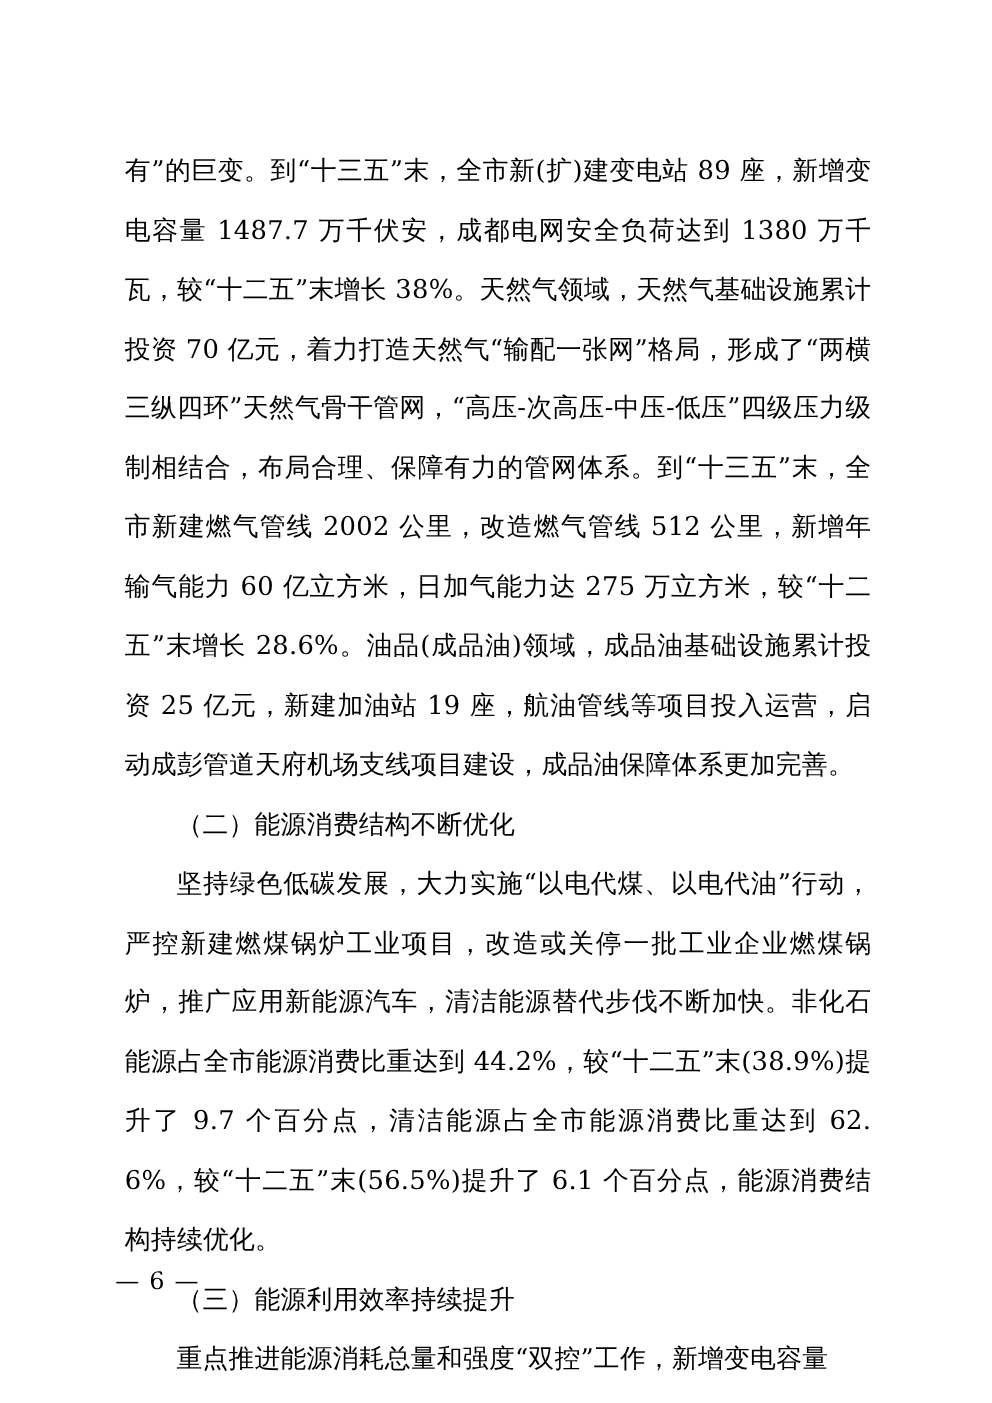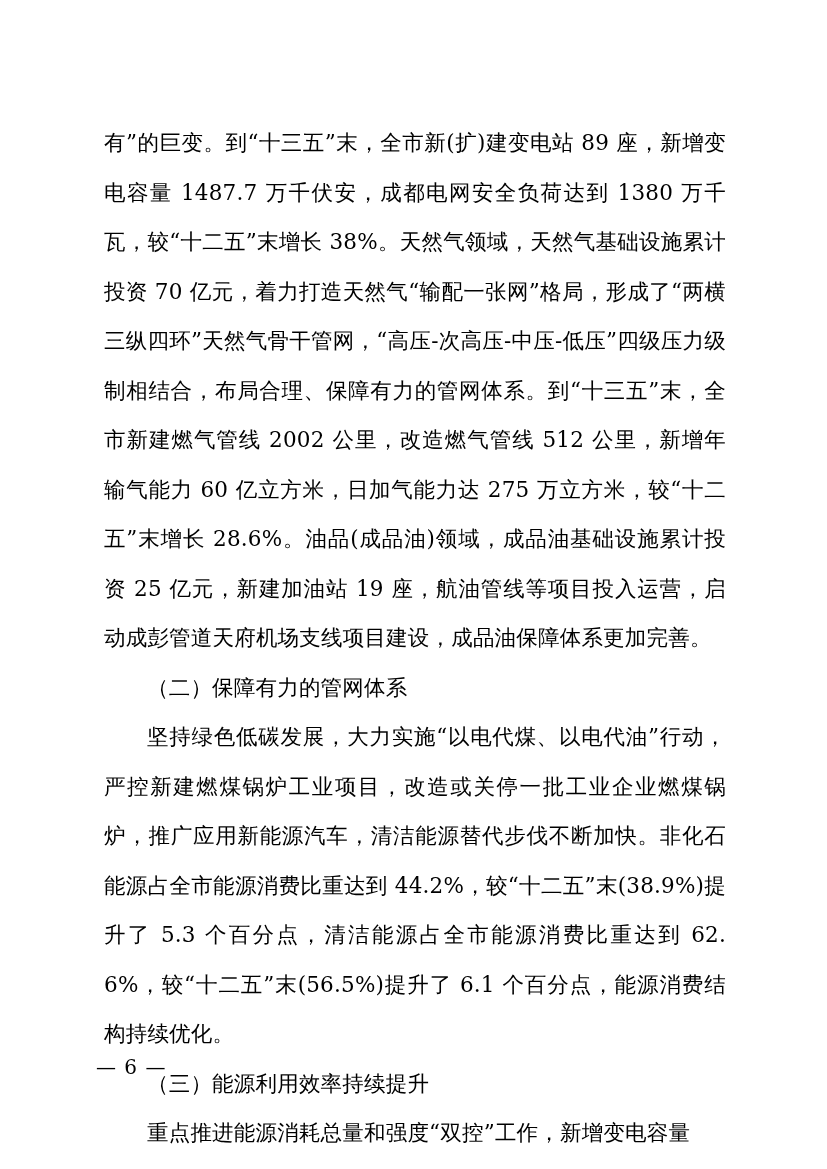--- a/index.html
+++ b/index.html
@@ -54,19 +54,19 @@
     letter-spacing: 1px;
     color: #000;
   }
 </style>
 </head>
 <body>
 
 <div class="page">
   <div class="content">
     <p class="para">有”的巨变。到“十三五”末，全市新(扩)建变电站 89 座，新增变电容量 1487.7 万千伏安，成都电网安全负荷达到 1380 万千瓦，较“十二五”末增长 38%。天然气领域，天然气基础设施累计投资 70 亿元，着力打造天然气“输配一张网”格局，形成了“两横三纵四环”天然气骨干管网，“高压-次高压-中压-低压”四级压力级制相结合，布局合理、保障有力的管网体系。到“十三五”末，全市新建燃气管线 2002 公里，改造燃气管线 512 公里，新增年输气能力 60 亿立方米，日加气能力达 275 万立方米，较“十二五”末增长 28.6%。油品(成品油)领域，成品油基础设施累计投资 25 亿元，新建加油站 19 座，航油管线等项目投入运营，启动成彭管道天府机场支线项目建设，成品油保障体系更加完善。</p>
-    <p class="heading">（二）保障有力的管网体系</p>
-    <p class="para indent">坚持绿色低碳发展，大力实施“以电代煤、以电代油”行动，严控新建燃煤锅炉工业项目，改造或关停一批工业企业燃煤锅炉，推广应用新能源汽车，清洁能源替代步伐不断加快。非化石能源占全市能源消费比重达到 44.2%，较“十二五”末(38.9%)提升了 5.3 个百分点，清洁能源占全市能源消费比重达到 62.6%，较“十二五”末(56.5%)提升了 6.1 个百分点，能源消费结构持续优化。</p>
+    <p class="heading">（二）能源消费结构不断优化</p>
+    <p class="para indent">坚持绿色低碳发展，大力实施“以电代煤、以电代油”行动，严控新建燃煤锅炉工业项目，改造或关停一批工业企业燃煤锅炉，推广应用新能源汽车，清洁能源替代步伐不断加快。非化石能源占全市能源消费比重达到 44.2%，较“十二五”末(38.9%)提升了 9.7 个百分点，清洁能源占全市能源消费比重达到 62.6%，较“十二五”末(56.5%)提升了 6.1 个百分点，能源消费结构持续优化。</p>
     <p class="heading">（三）能源利用效率持续提升</p>
     <p class="para indent">重点推进能源消耗总量和强度“双控”工作，新增变电容量</p>
   </div>
   <div class="page-number">— 6 —</div>
 </div>
 
 </body></html>

